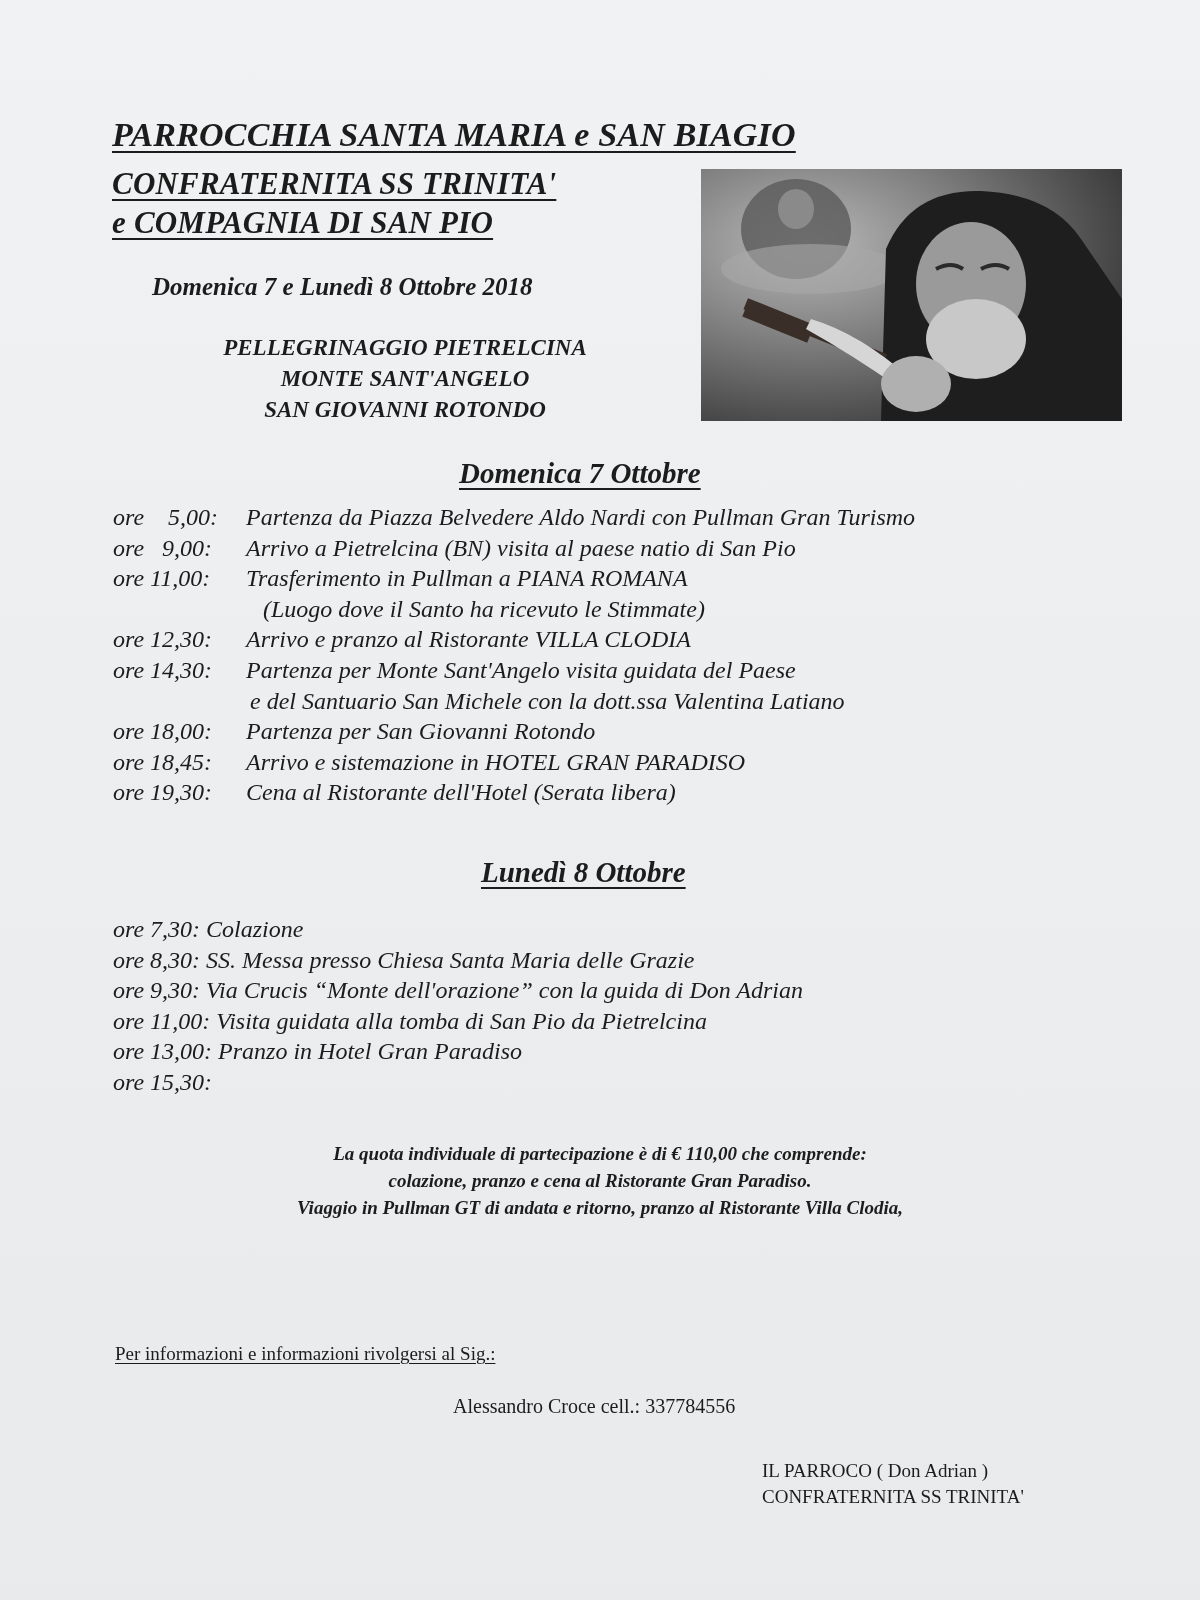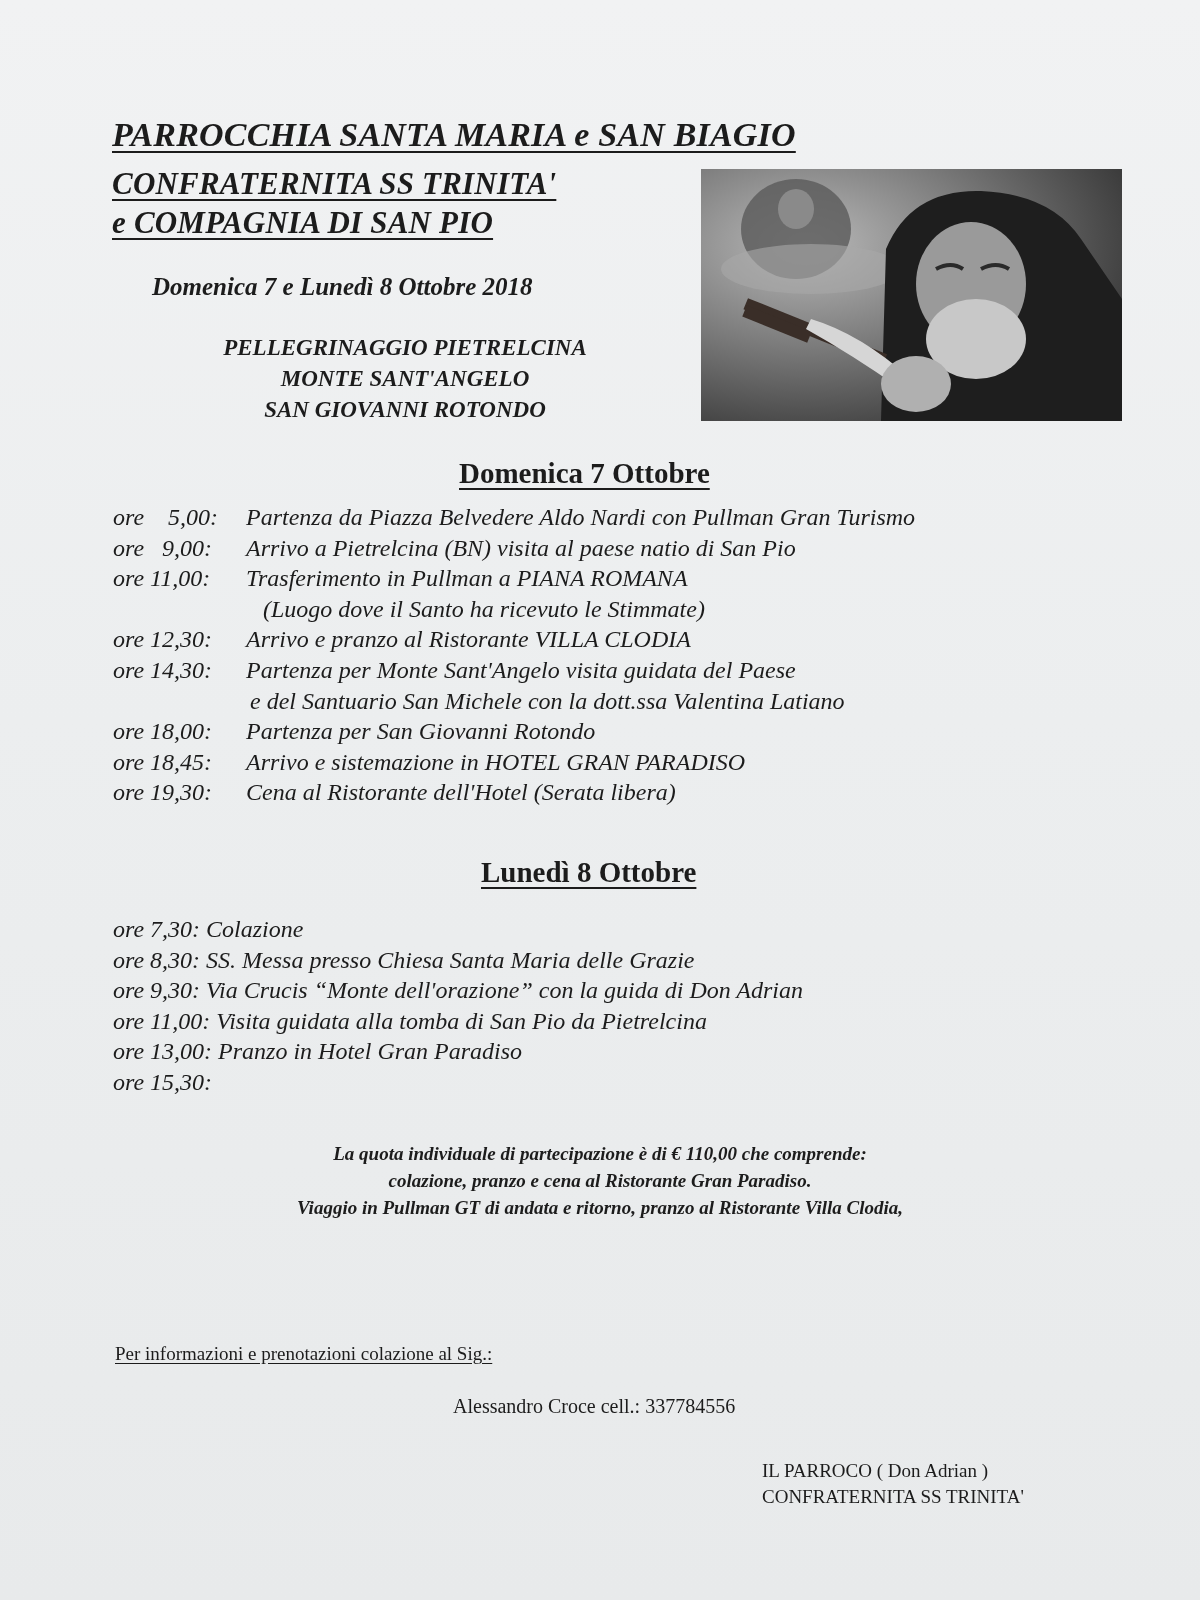--- a/index.html
+++ b/index.html
@@ -13,21 +13,21 @@
   .page { position: absolute; left: 0; top: 0; width: 1200px; height: 1600px; }
   .abs { position: absolute; white-space: nowrap; }
   .title {
     font-weight: bold; font-style: italic; font-size: 34px; letter-spacing: 0.2px;
     text-decoration: underline; text-decoration-thickness: 2px; text-underline-offset: 5px;
   }
   .title.sub { font-size: 31px; }
   .date-line { font-weight: bold; font-style: italic; font-size: 25px; }
   .places { font-weight: bold; font-style: italic; font-size: 23px; text-align: center; line-height: 31px; }
   .day-head {
-    font-weight: bold; font-size: 29px;
+    font-weight: bold; font-style: italic; font-size: 29px;
     text-decoration: underline; text-decoration-thickness: 2px; text-underline-offset: 5px;
   }
   .sched { font-style: italic; font-size: 24px; line-height: 30.6px; }
   .sched .row { display: flex; white-space: nowrap; }
   .sched .time { display: inline-block; }
   .sched .time.w1 { width: 133px; }
   .sched .cont { padding-left: 133px; }
   .quota { font-weight: bold; font-style: italic; font-size: 19px; text-align: center; line-height: 27px; }
   .notes { font-style: italic; font-size: 23px; line-height: 32px; }
   .info { font-size: 19px; text-decoration: underline; text-underline-offset: 3px; }
@@ -148,21 +148,21 @@
     </div>
   </div>
 
   <div class="abs quota" style="left:150px; top:1140px; width:900px;">
     <div>La quota individuale di partecipazione è di € 110,00 che comprende:</div>
     <div>colazione, pranzo e cena al Ristorante Gran Paradiso.</div>
     <div>Viaggio in Pullman GT di andata e ritorno, pranzo al Ristorante Villa Clodia,</div>
   </div>
 
 
-  <div class="abs info" style="left:115px; top:1343px;">Per informazioni e prenotazioni colazione al Sig.:</div>
+  <div class="abs info" style="left:115px; top:1343px;">Per informazioni e informazioni rivolgersi al Sig.:</div>
 
   <div class="abs contact" style="left:438px; top:1395px;">Alessandro Croce cell.: 337784556</div>
 
   <div class="abs sign" style="left:762px; top:1458px;">
     <div>IL PARROCO ( Don Adrian )</div>
     <div>CONFRATERNITA SS TRINITA'</div>
   </div>
 
 </div>
 

